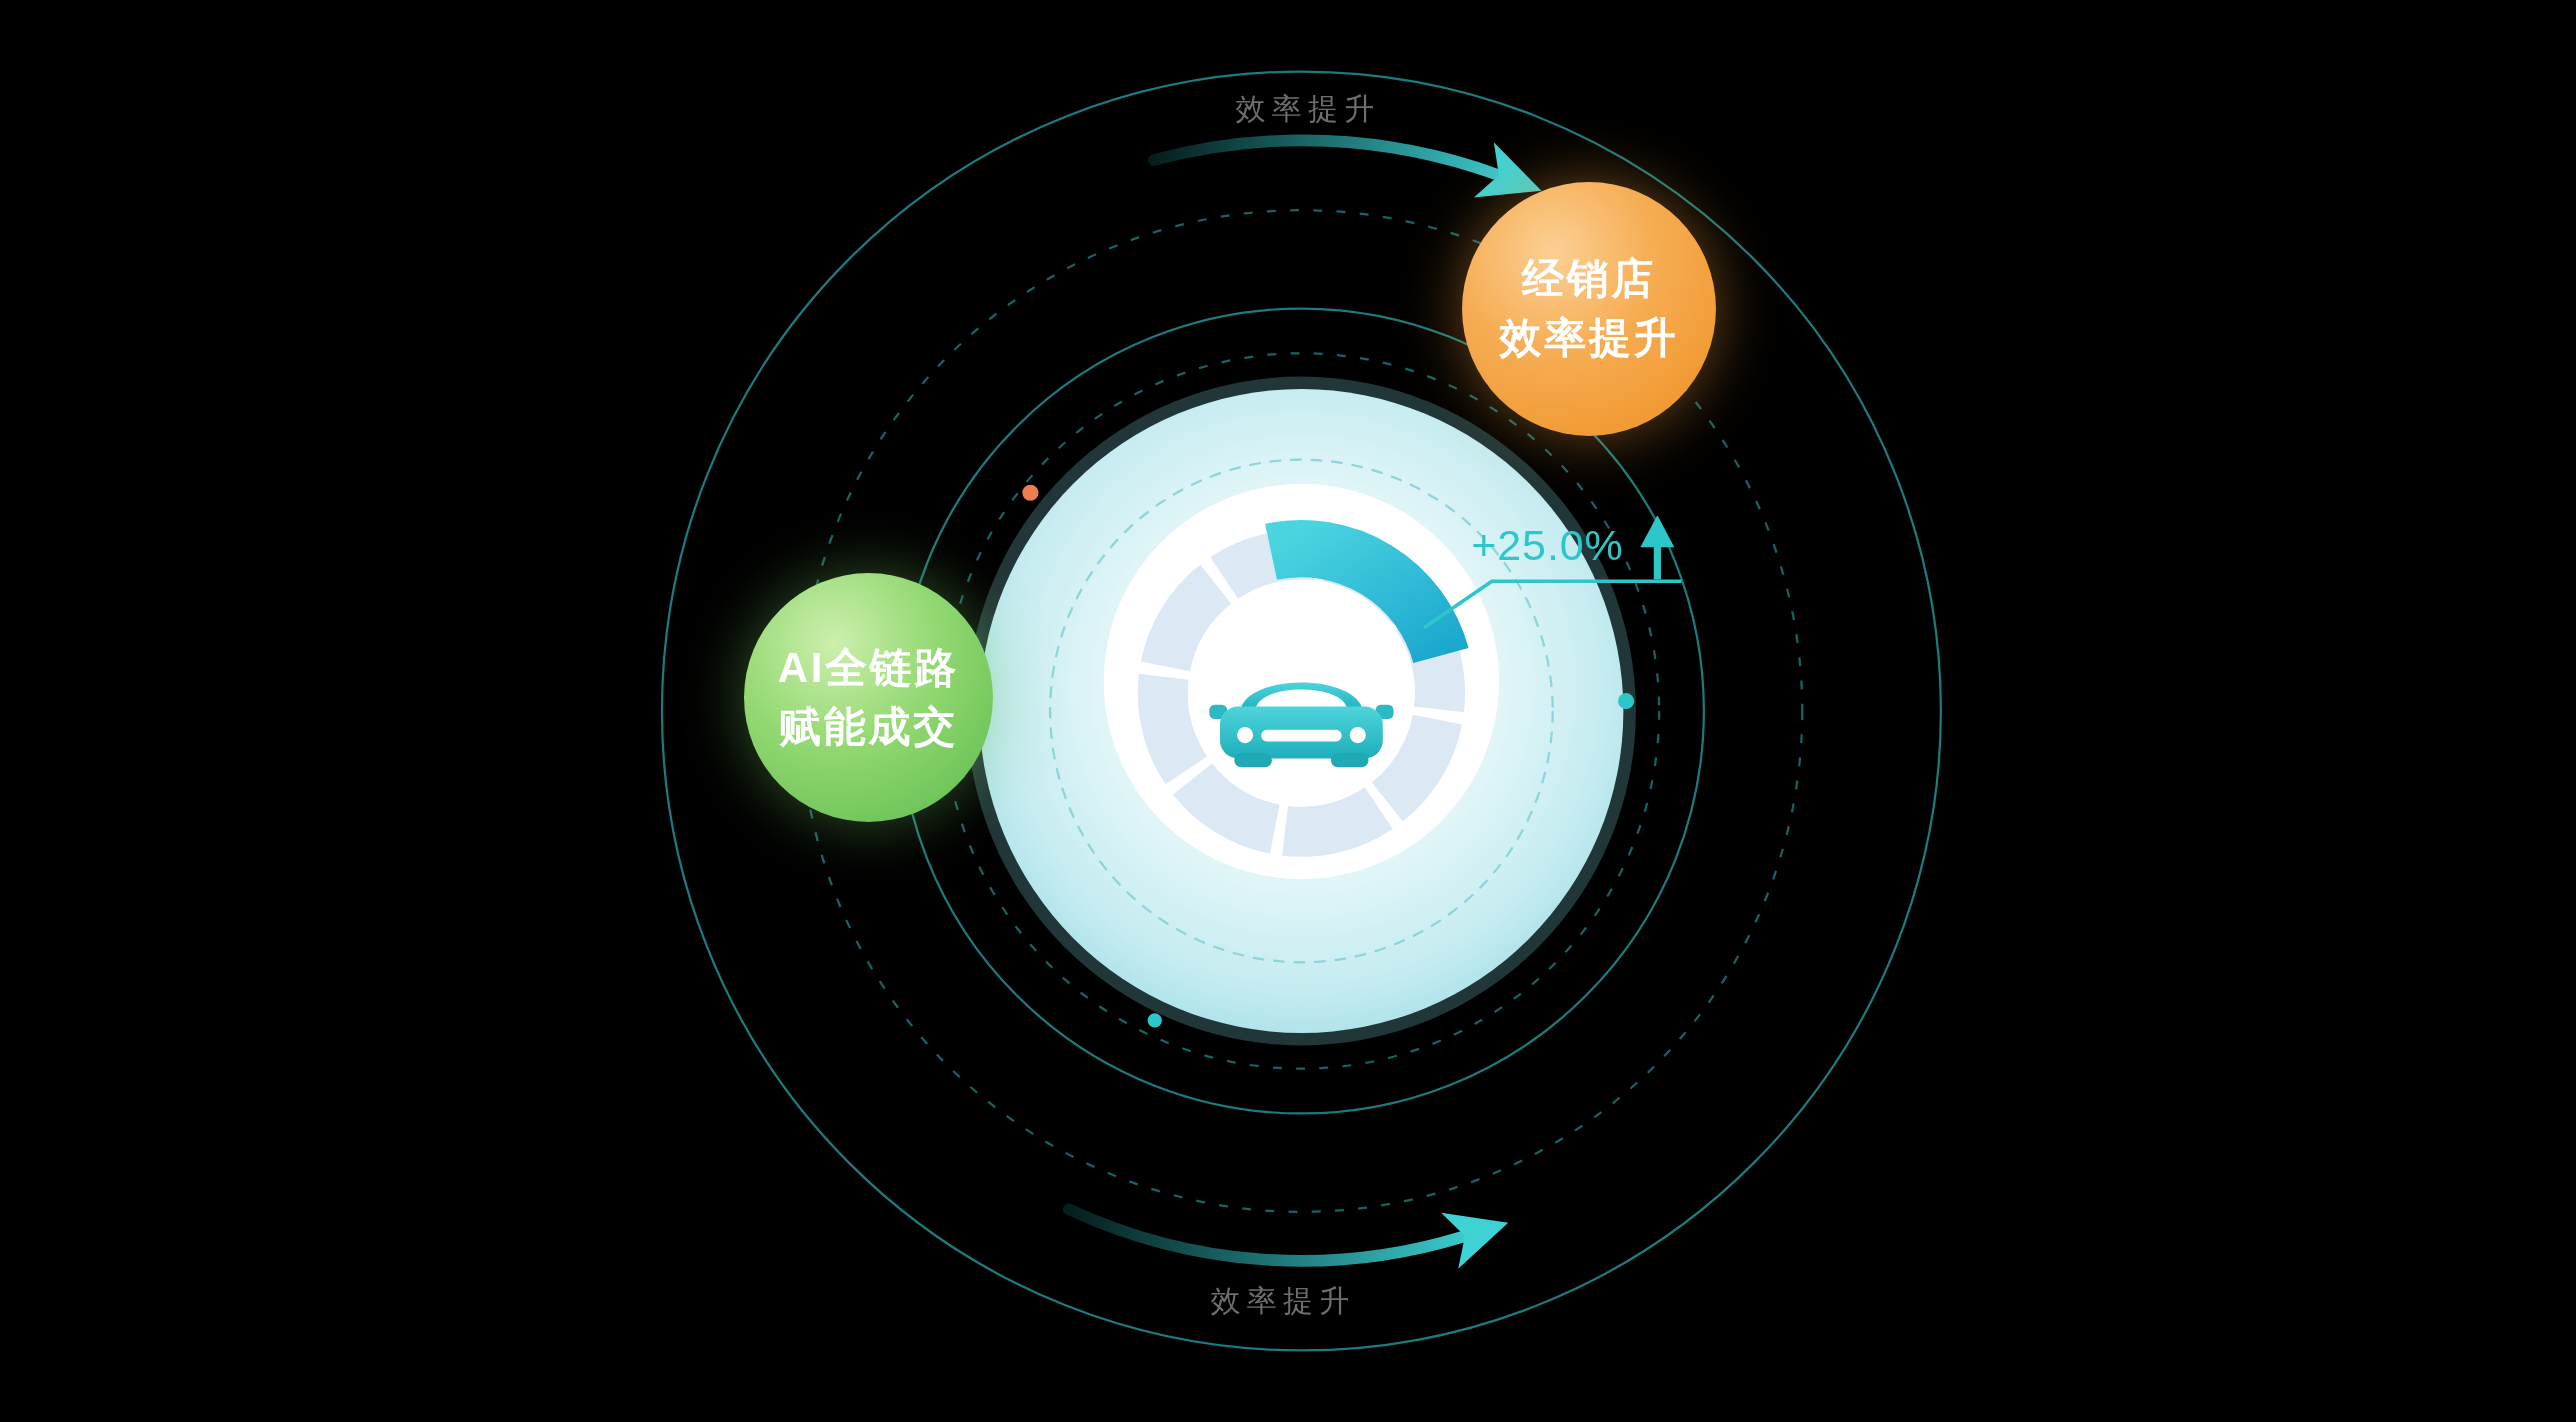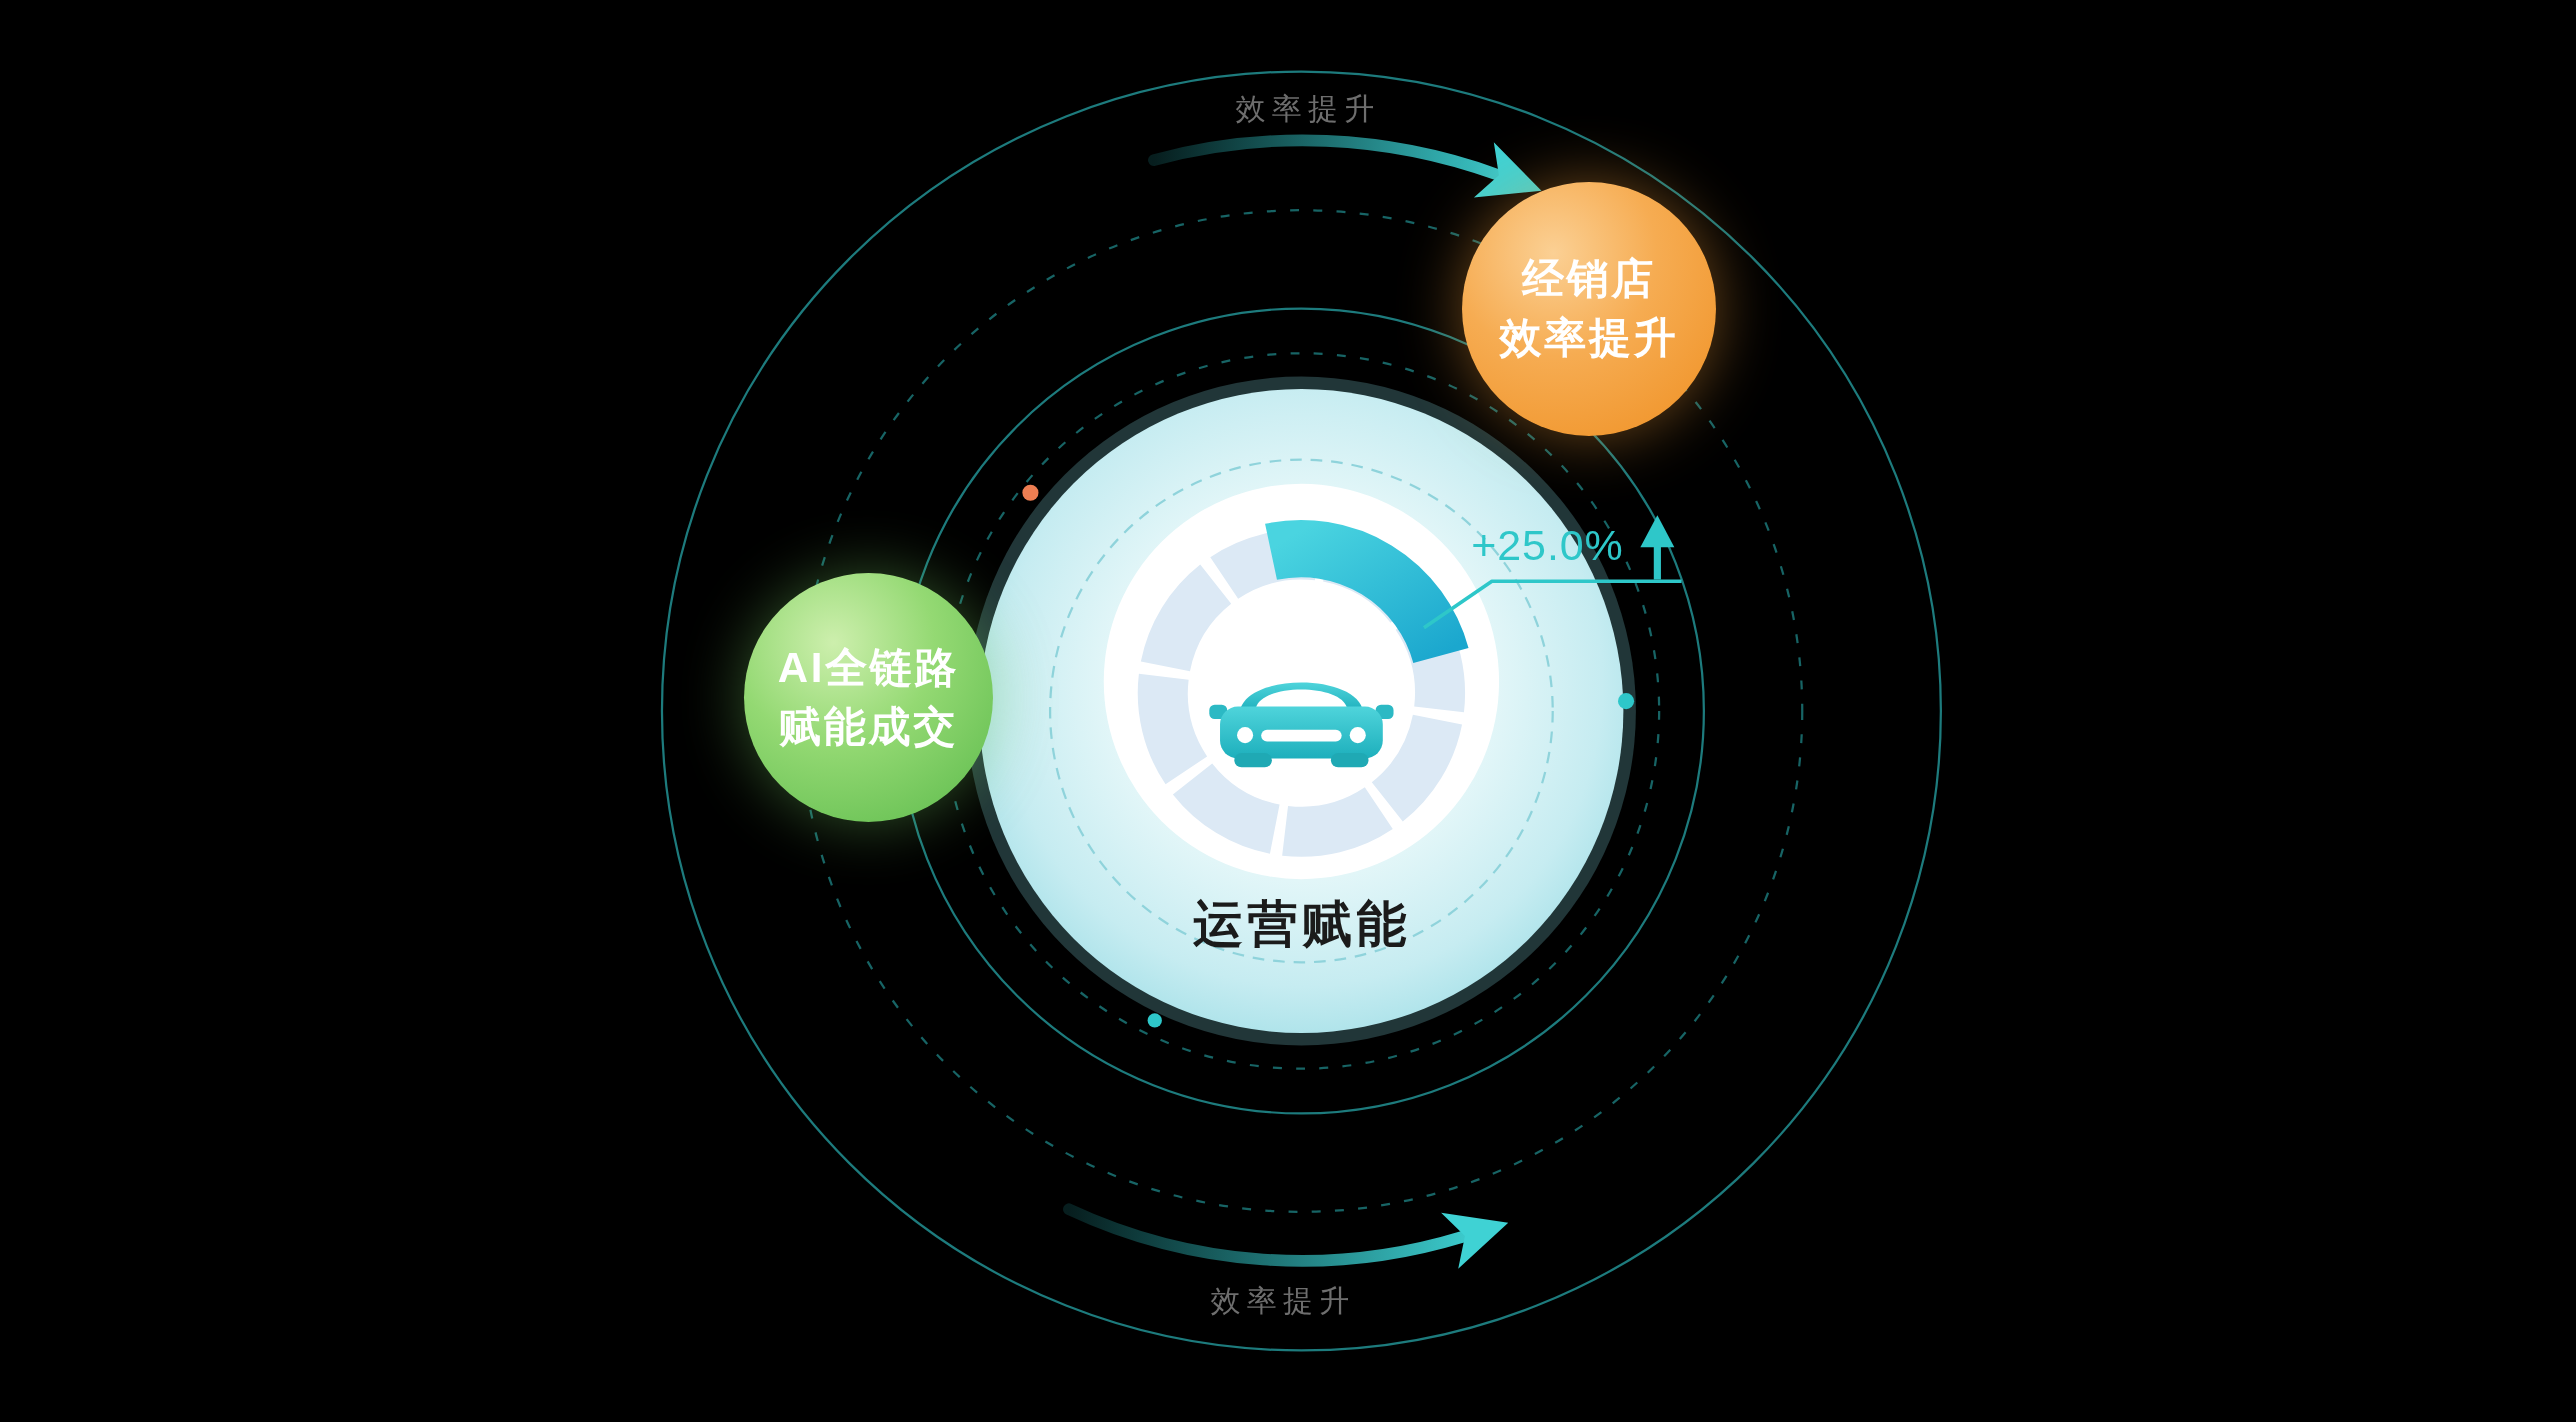--- a/index.html
+++ b/index.html
@@ -160,19 +160,18 @@
     <span>经销店</span>
     <span>效率提升</span>
   </div>
 
   <div class="bubble bubble-green">
     <span>AI全链路</span>
     <span>赋能成交</span>
   </div>
 
 
-  <div class="center-label">运营赋能</div>
   <div class="metric-label">+25.0%</div>
   <div class="orbit-label top">效率提升</div>
   <div class="orbit-label bottom">效率提升</div>
 
 </div>
 
 
 </body></html>

